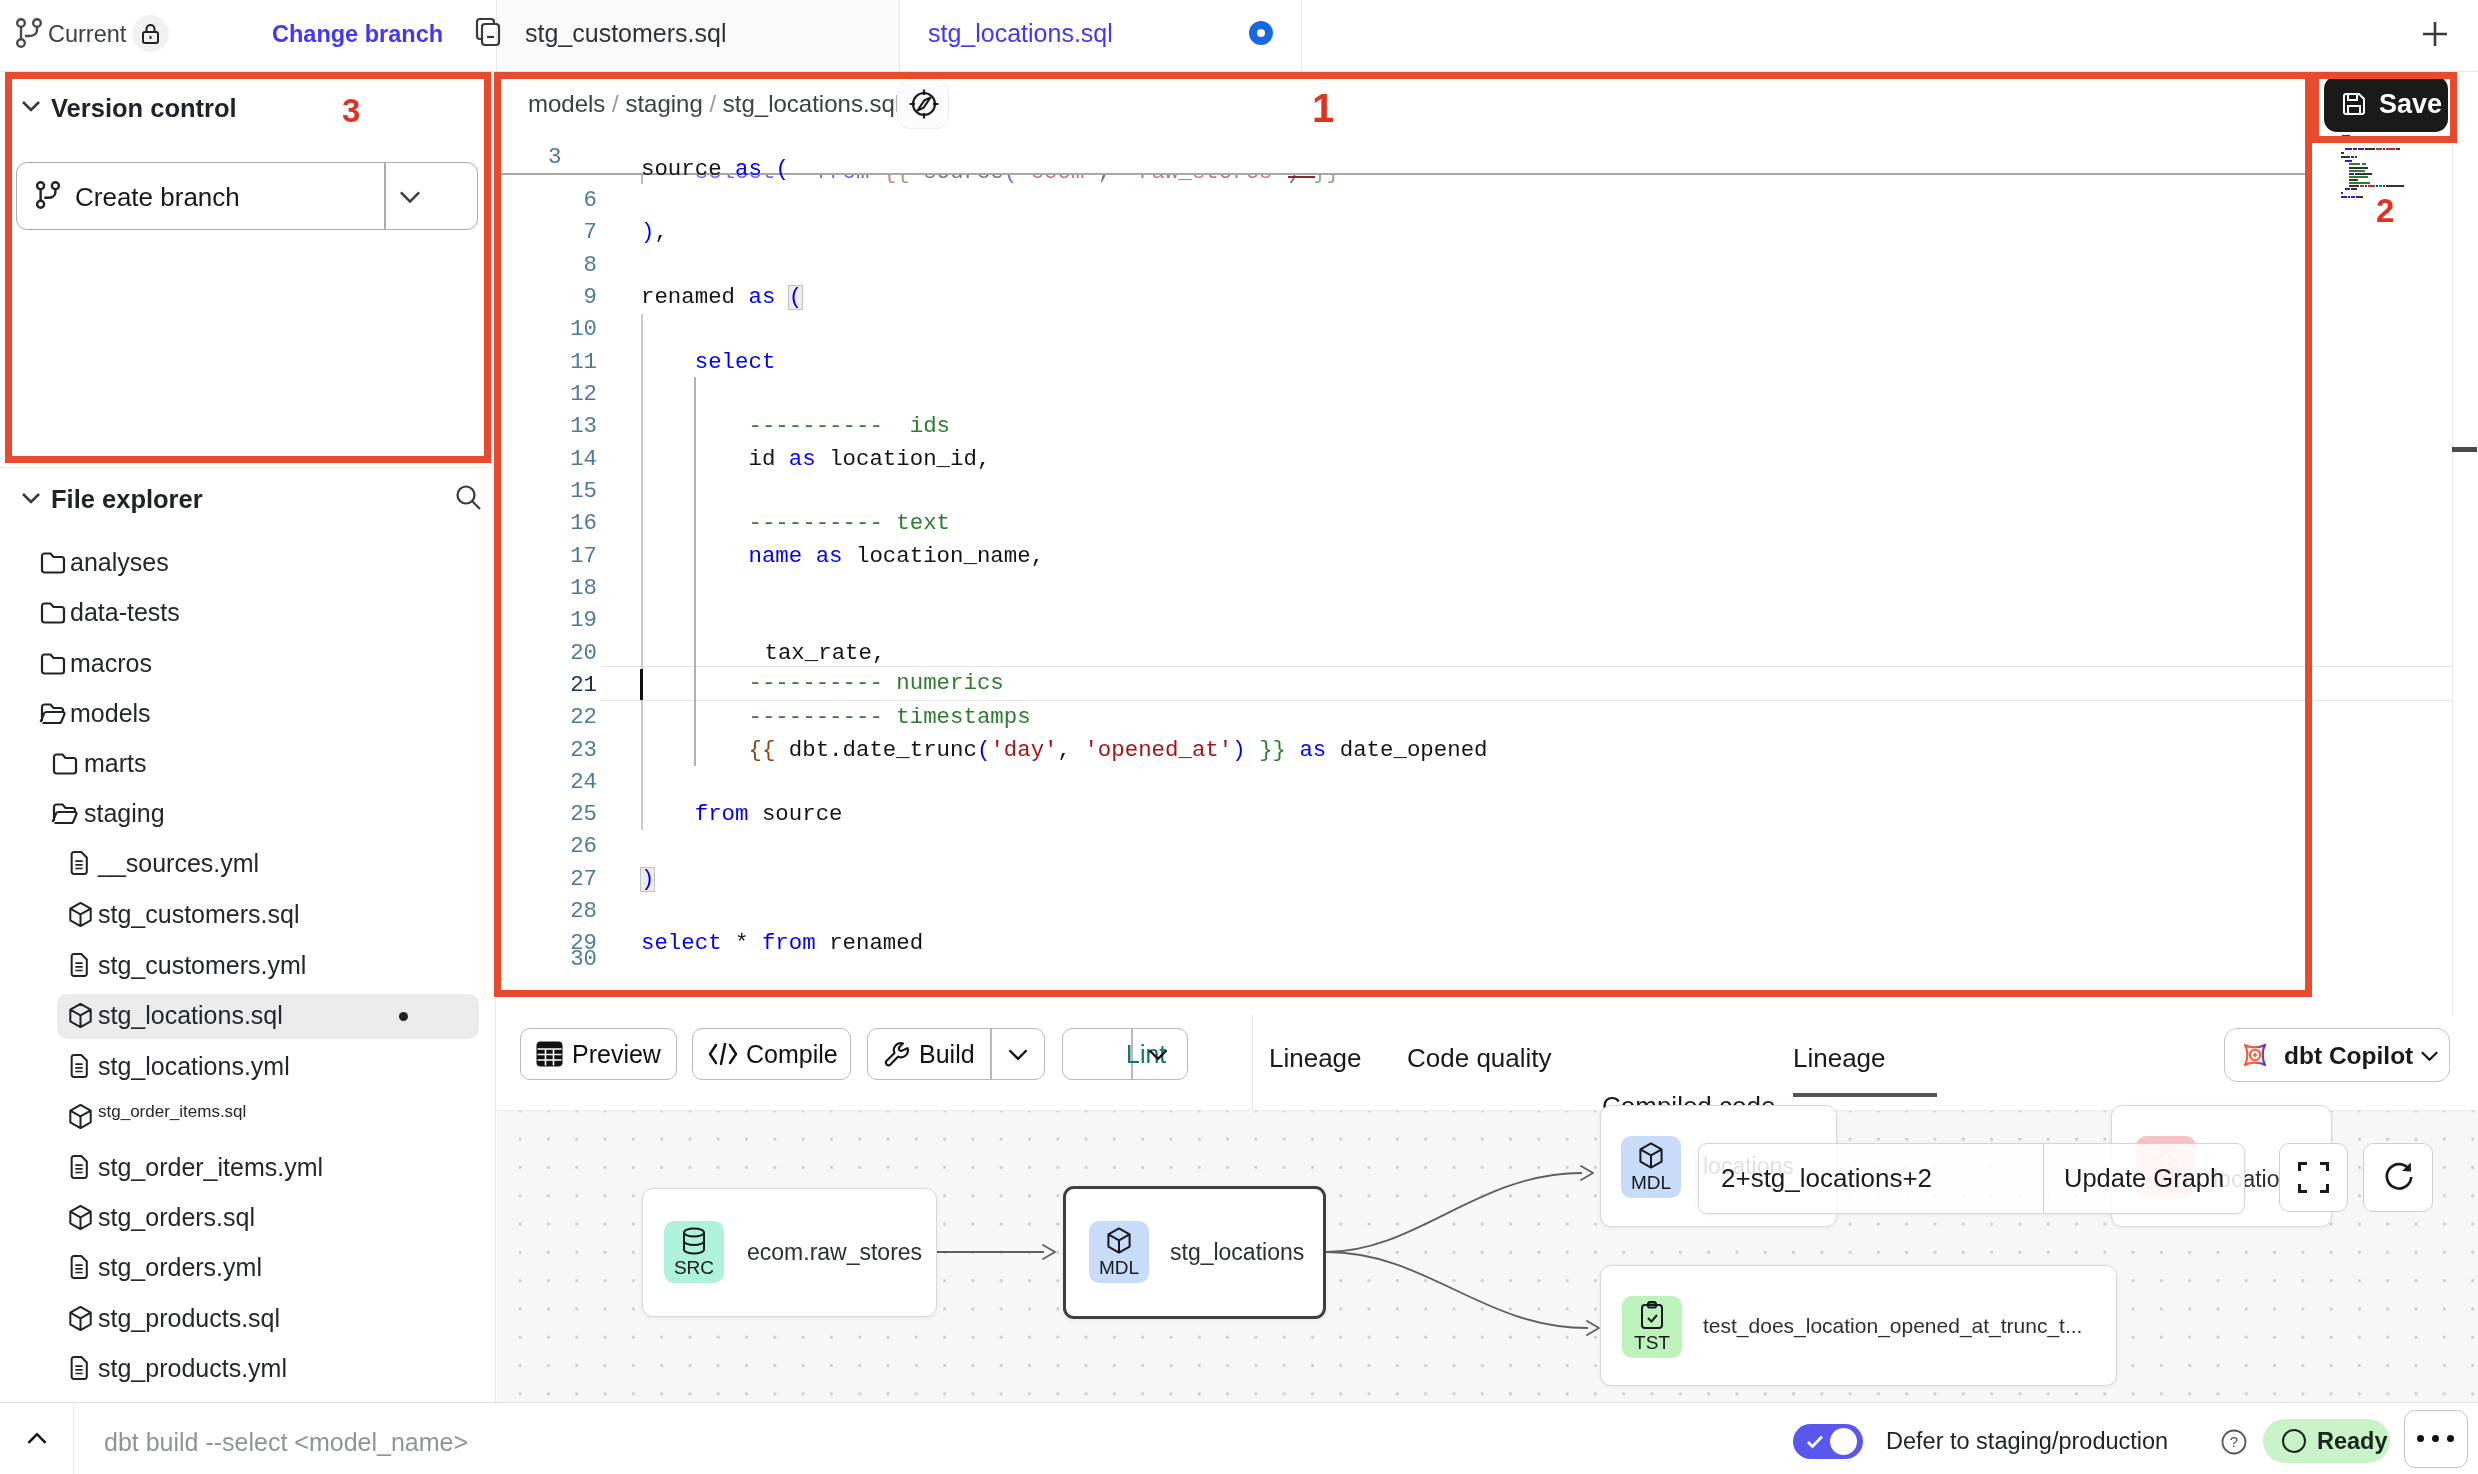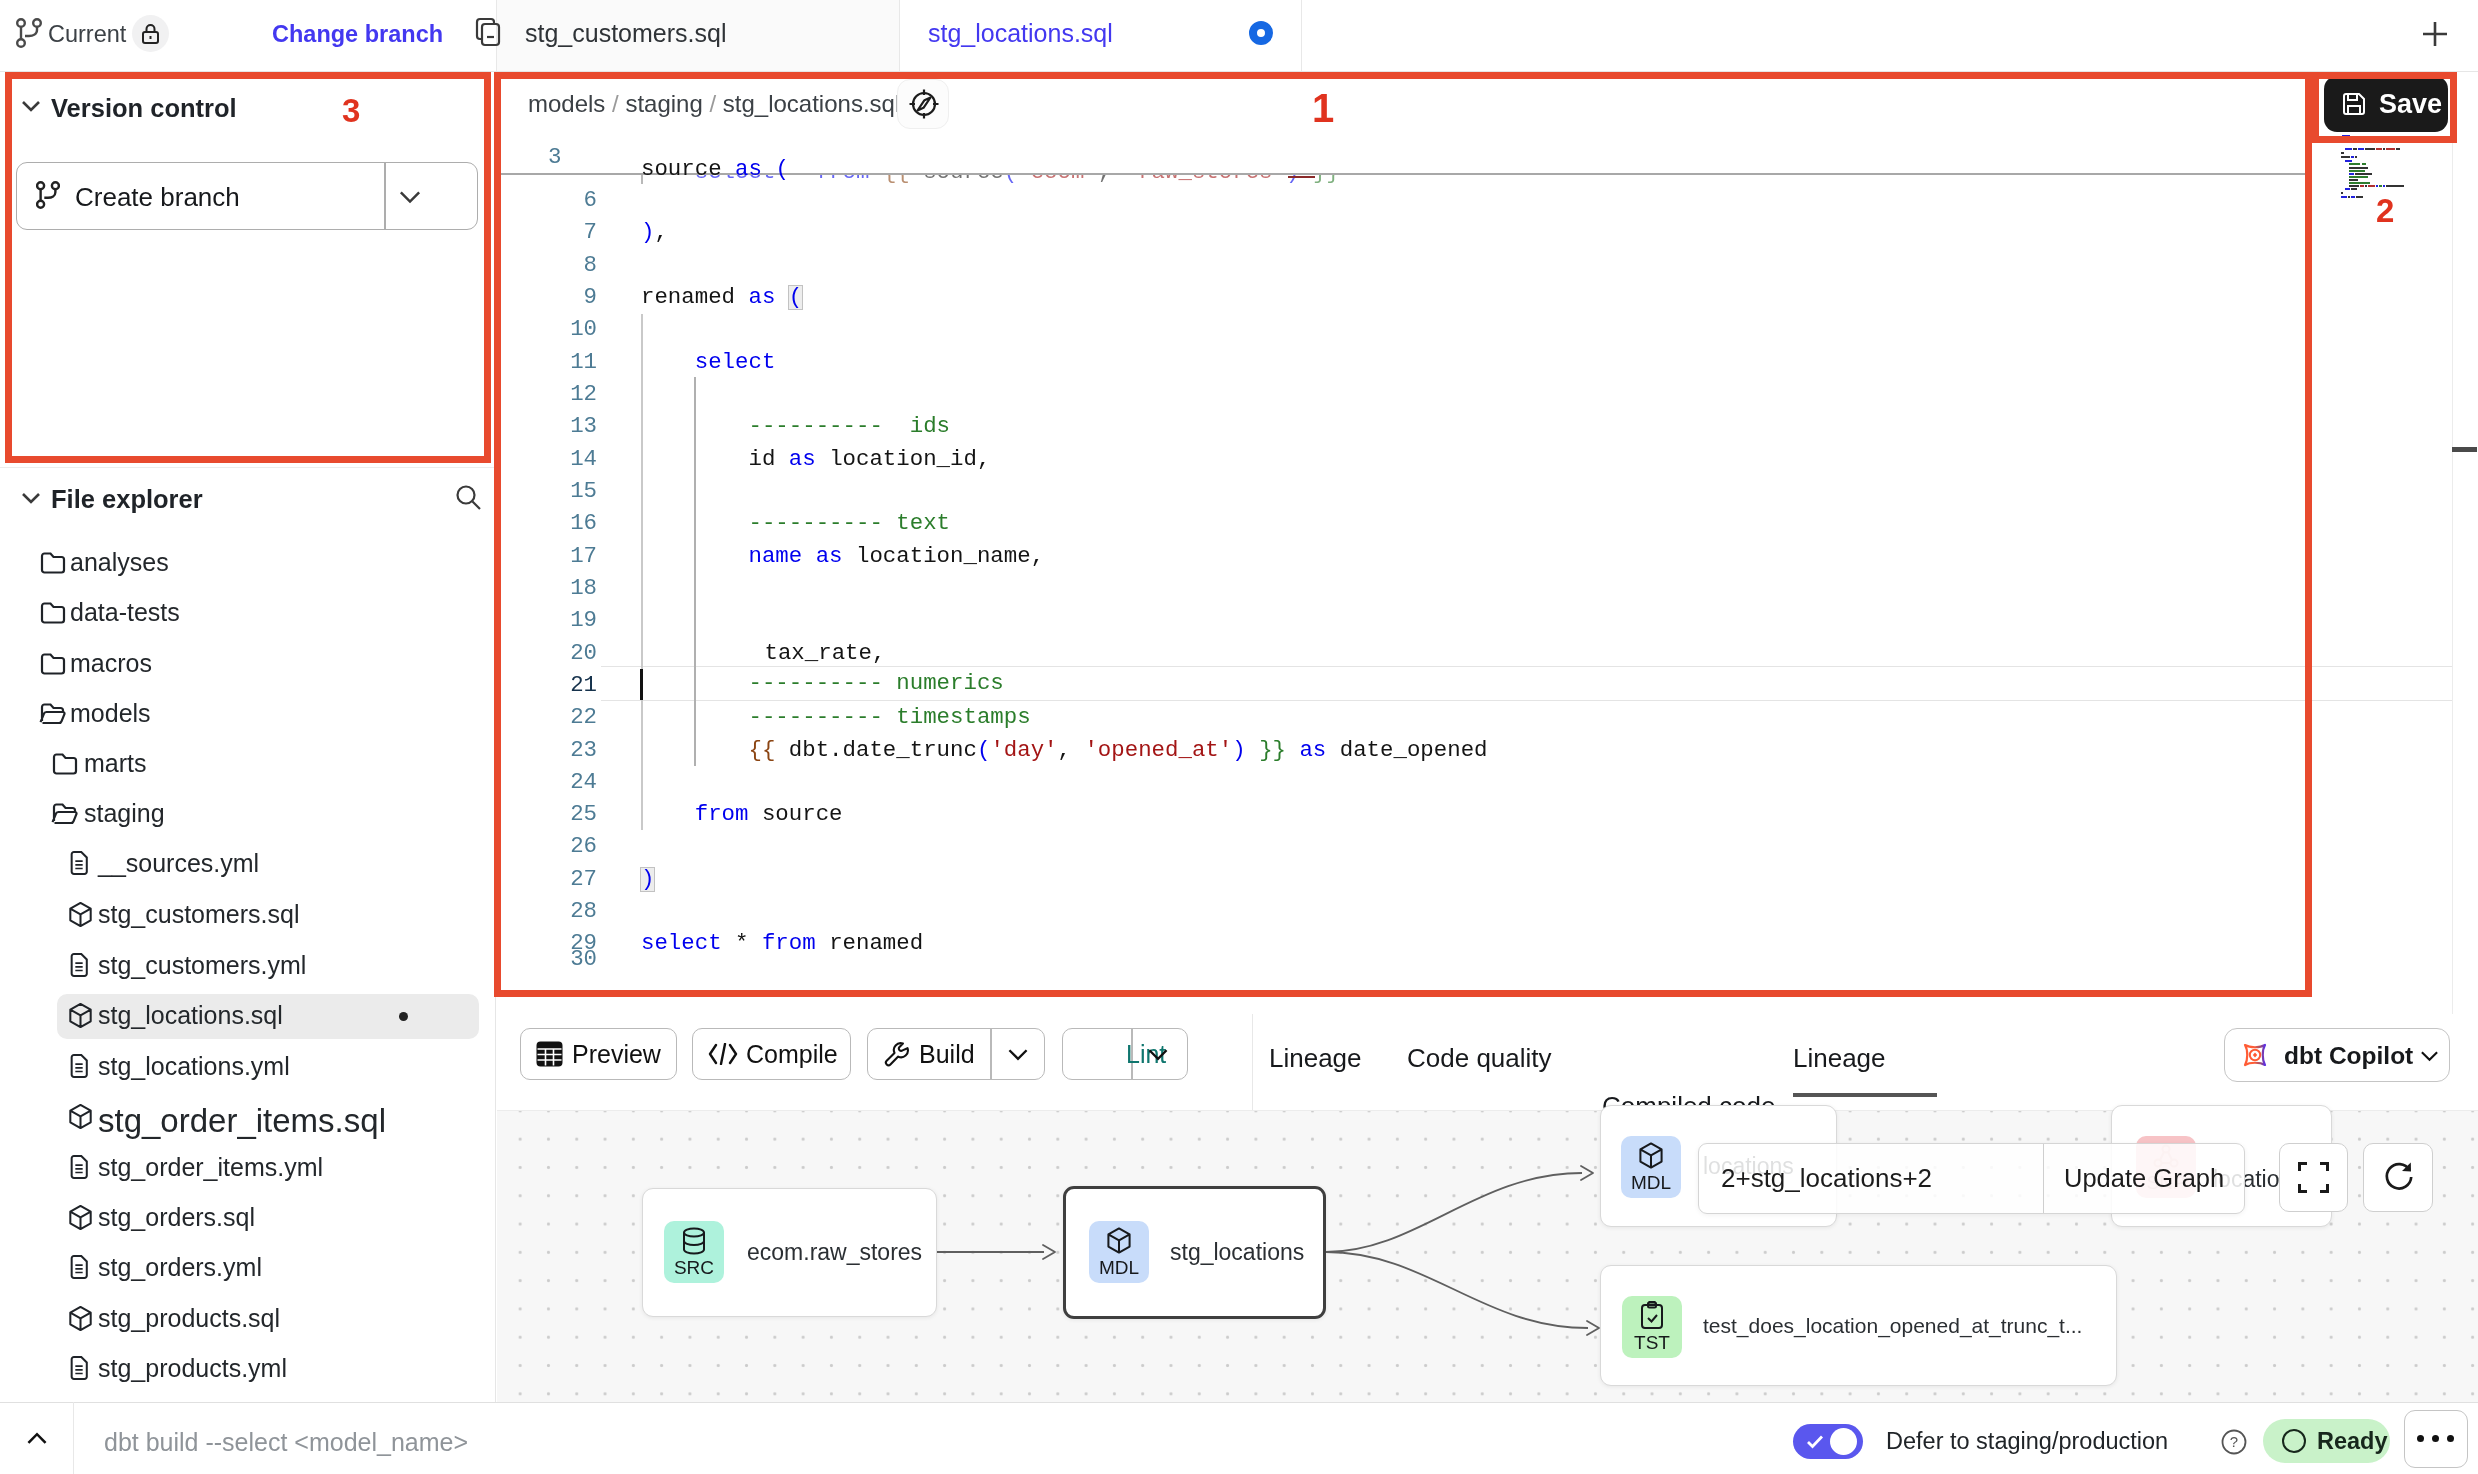--- a/index.html
+++ b/index.html
@@ -135,21 +135,21 @@
     </svg>
   <div class="ab" style="left:98px;top:1001px;font-size:25px;color:#23272b;">stg_locations.sql</div>
   <svg class="ab" style="left:68px;top:1053px;" width="22" height="26" viewBox="0 0 24 28">
       <path d="M4 4.5 a2.5 2.5 0 0 1 2.5 -2.5 h8 l6 6 v15.5 a2.5 2.5 0 0 1 -2.5 2.5 h-11.5 a2.5 2.5 0 0 1 -2.5 -2.5 z" fill="none" stroke="#1f2328" stroke-width="2.2"></path>
       <path d="M8 12 h8 M8 16 h8 M8 20 h8" stroke="#1f2328" stroke-width="1.8"></path>
     </svg>
   <div class="ab" style="left:98px;top:1052px;font-size:25px;color:#23272b;">stg_locations.yml</div>
   <svg class="ab" style="left:68px;top:1103px;" width="25" height="27" viewBox="0 0 27 29">
       <path d="M13.5 2 L24.5 8.2 V20.8 L13.5 27 L2.5 20.8 V8.2 Z M2.5 8.2 L13.5 14.4 L24.5 8.2 M13.5 14.4 V27" fill="none" stroke="#1f2328" stroke-width="2.2" stroke-linejoin="round"></path>
     </svg>
-  <div class="ab" style="left:98px;top:1102px;font-size:33px;color:#23272b;">stg_order_items.sql</div>
+  <div class="ab" style="left:98px;top:1102px;font-size:17px;color:#23272b;">stg_order_items.sql</div>
   <svg class="ab" style="left:68px;top:1154px;" width="22" height="26" viewBox="0 0 24 28">
       <path d="M4 4.5 a2.5 2.5 0 0 1 2.5 -2.5 h8 l6 6 v15.5 a2.5 2.5 0 0 1 -2.5 2.5 h-11.5 a2.5 2.5 0 0 1 -2.5 -2.5 z" fill="none" stroke="#1f2328" stroke-width="2.2"></path>
       <path d="M8 12 h8 M8 16 h8 M8 20 h8" stroke="#1f2328" stroke-width="1.8"></path>
     </svg>
   <div class="ab" style="left:98px;top:1153px;font-size:25px;color:#23272b;">stg_order_items.yml</div>
   <svg class="ab" style="left:68px;top:1204px;" width="25" height="27" viewBox="0 0 27 29">
       <path d="M13.5 2 L24.5 8.2 V20.8 L13.5 27 L2.5 20.8 V8.2 Z M2.5 8.2 L13.5 14.4 L24.5 8.2 M13.5 14.4 V27" fill="none" stroke="#1f2328" stroke-width="2.2" stroke-linejoin="round"></path>
     </svg>
   <div class="ab" style="left:98px;top:1203px;font-size:25px;color:#23272b;">stg_orders.sql</div>
   <svg class="ab" style="left:68px;top:1254px;" width="22" height="26" viewBox="0 0 24 28">

